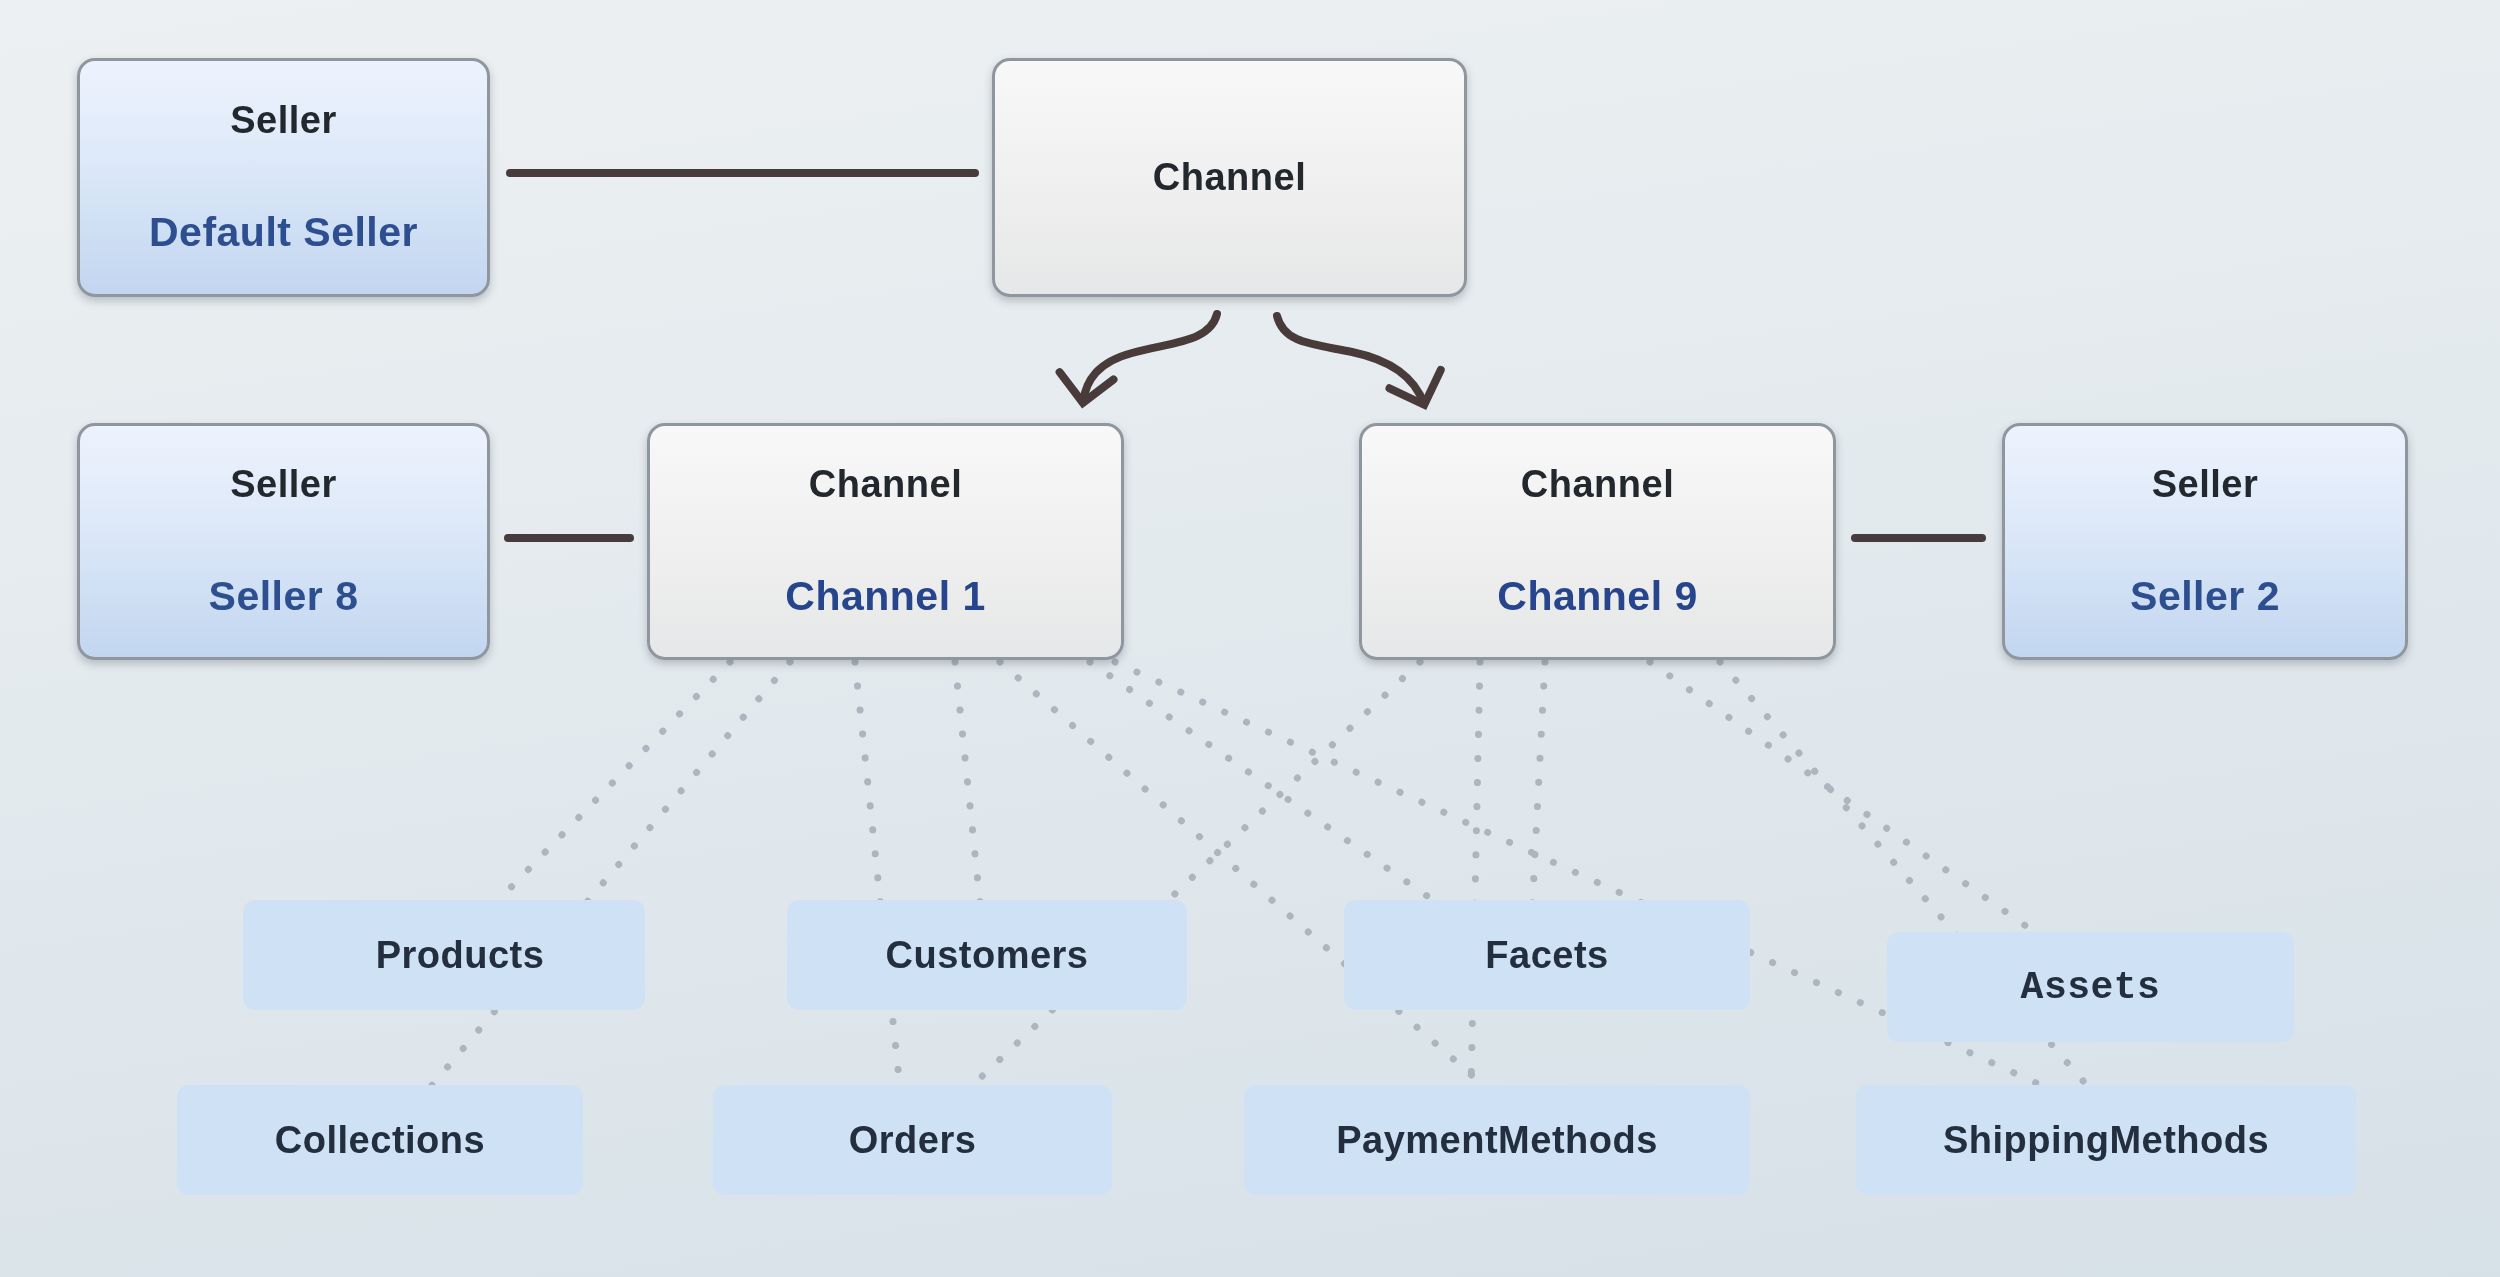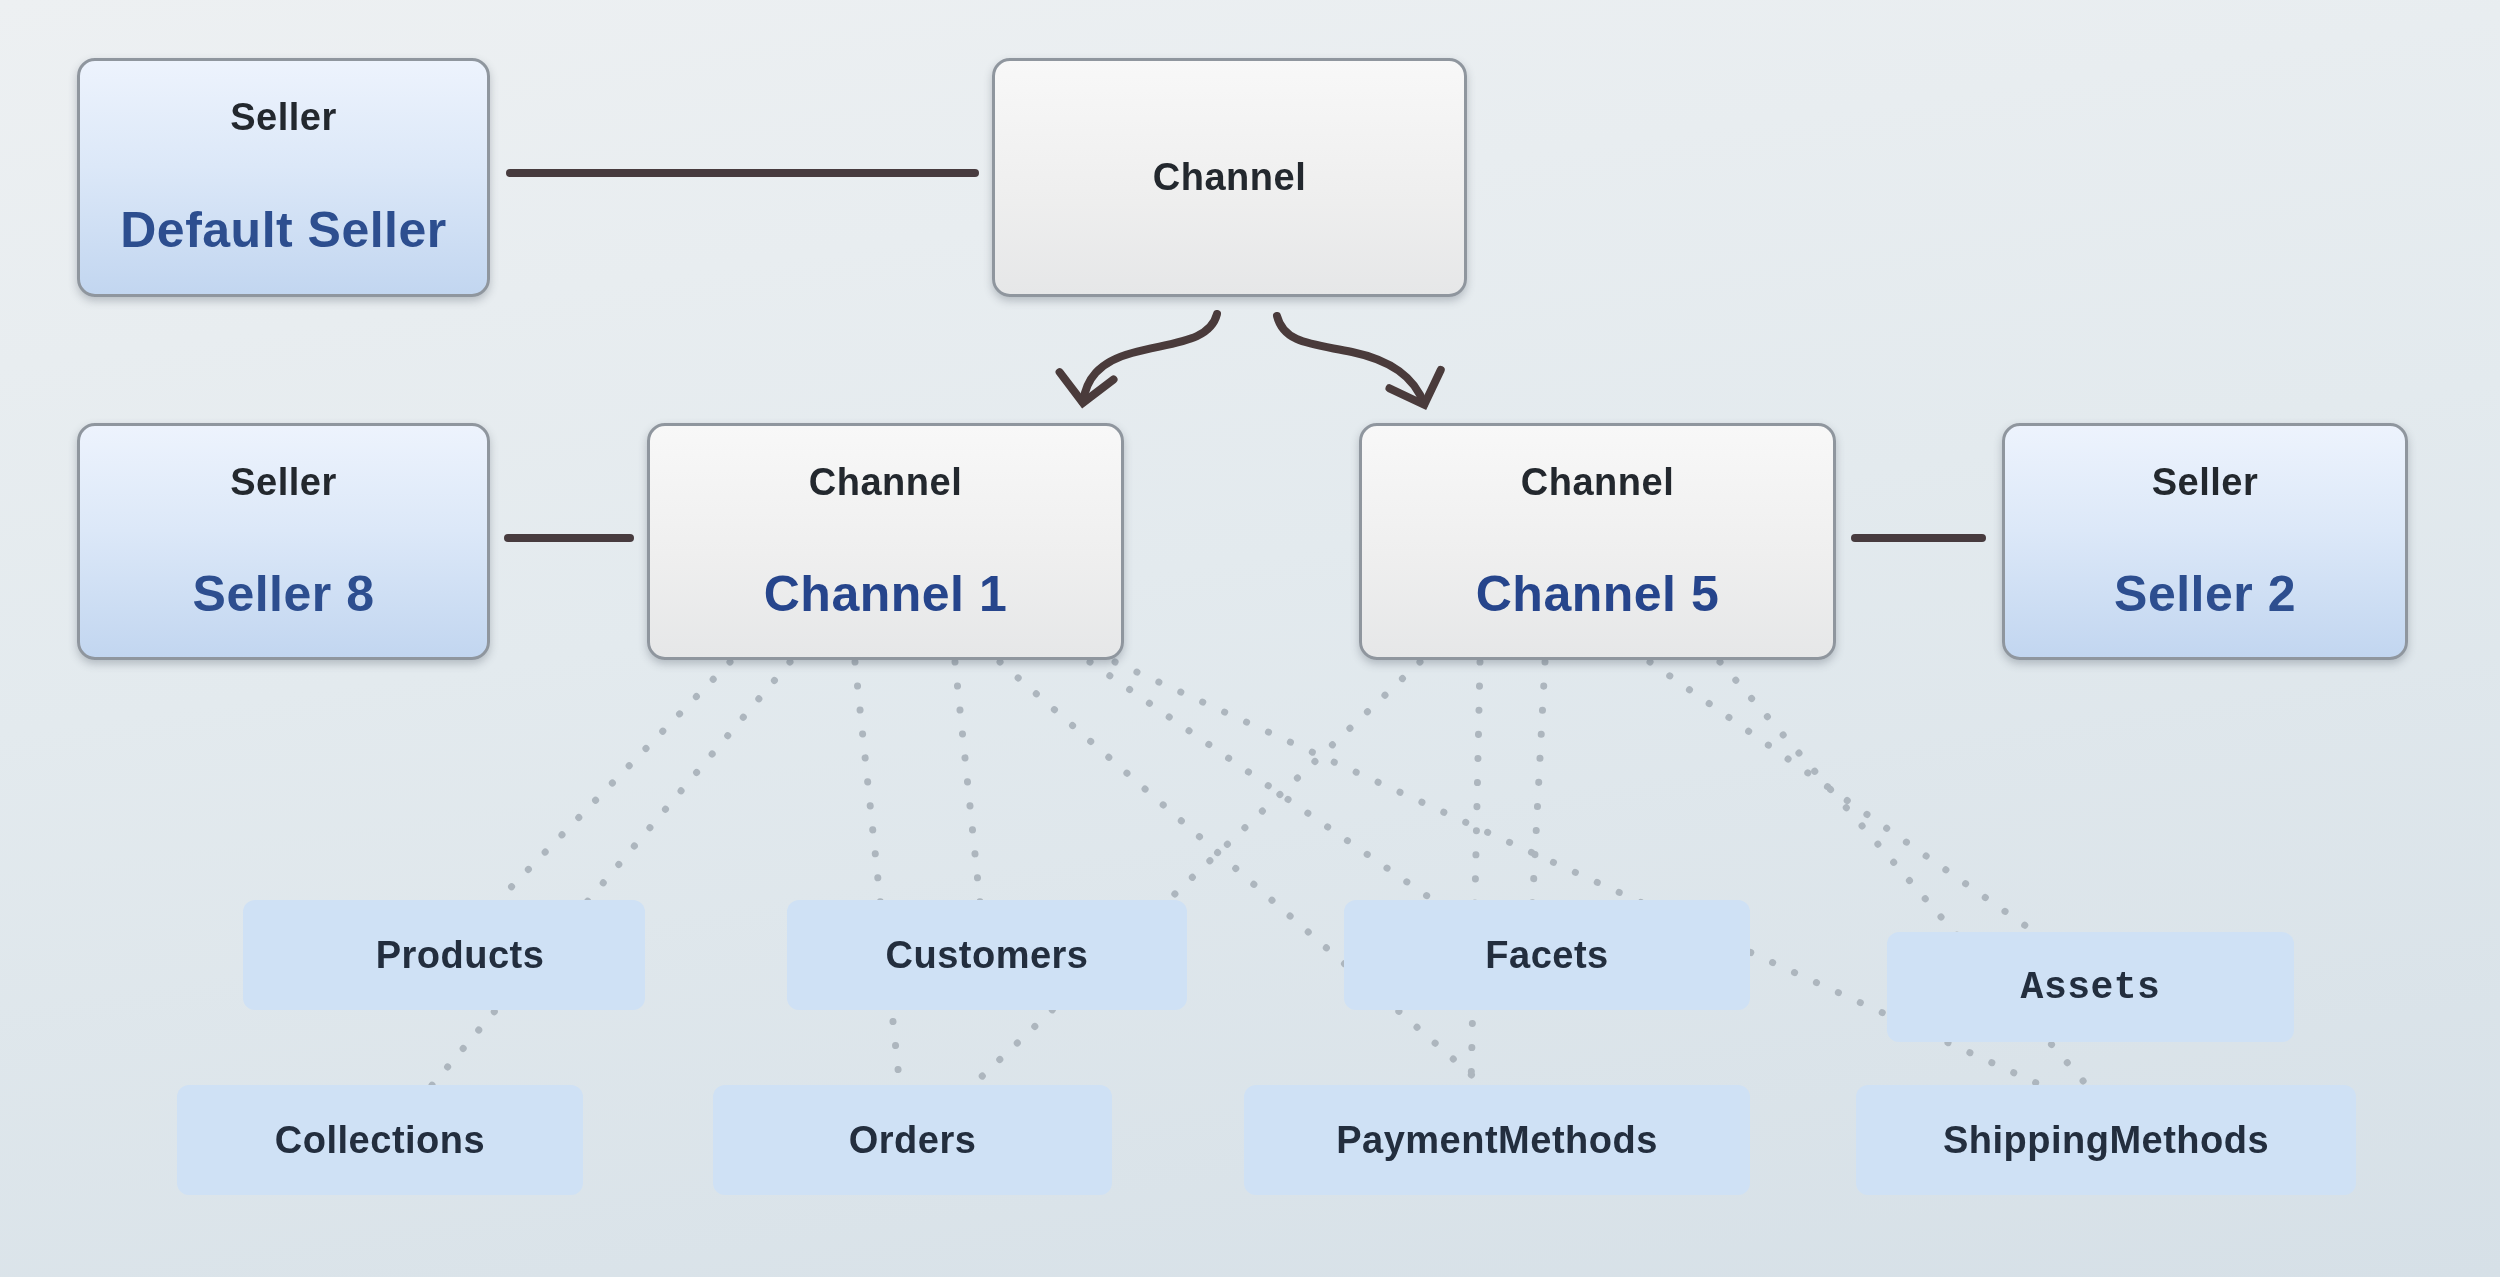--- a/index.html
+++ b/index.html
@@ -30,21 +30,21 @@
     background: linear-gradient(180deg, #edf3fd 0%, #dce8f8 45%, #c2d6f0 100%);
   }
   .node.channel {
     background: linear-gradient(180deg, #f8f8f8 0%, #efefef 55%, #e6e7e8 100%);
   }
   .node .title {
     font-weight: bold; font-size: 38px; letter-spacing: 0.5px;
     color: #23282e;
   }
   .node .name {
-    font-weight: bold; font-size: 50px; letter-spacing: 0.5px;
+    font-weight: bold; font-size: 41px; letter-spacing: 0.5px;
     color: #2d4e8f;
   }
   .node.channel .name { color: #26458c; }
 
   .entity {
     position: absolute; z-index: 2;
     box-sizing: border-box;
     background: #cfe1f5;
     border-radius: 12px;
     display: flex; justify-content: center; align-items: center;
@@ -95,21 +95,21 @@
       <div class="node seller" style="left: 77px; top: 423px; width: 413px; height: 237px;">
         <div class="title">Seller</div>
         <div class="name">Seller 8</div>
       </div>
       <div class="node channel" style="left: 647px; top: 423px; width: 477px; height: 237px;">
         <div class="title">Channel</div>
         <div class="name">Channel 1</div>
       </div>
       <div class="node channel" style="left: 1359px; top: 423px; width: 477px; height: 237px;">
         <div class="title">Channel</div>
-        <div class="name">Channel 5</div>
+        <div class="name">Channel 9</div>
       </div>
       <div class="node seller" style="left: 2002px; top: 423px; width: 406px; height: 237px;">
         <div class="title">Seller</div>
         <div class="name">Seller 2</div>
       </div>
       <div class="entity" style="left: 243px; top: 900px; width: 402px; height: 110px; padding-left: 32px;">Products</div>
       <div class="entity" style="left: 787px; top: 900px; width: 400px; height: 110px;">Customers</div>
       <div class="entity" style="left: 1344px; top: 900px; width: 406px; height: 110px;">Facets</div>
       <div class="entity" style="left: 1887px; top: 932px; width: 407px; height: 110px; font-family: Liberation Mono, monospace;">Assets</div>
       <div class="entity" style="left: 169px; top: 1085px; width: 406px; height: 110px; margin-left: 8px;">Collections</div>

